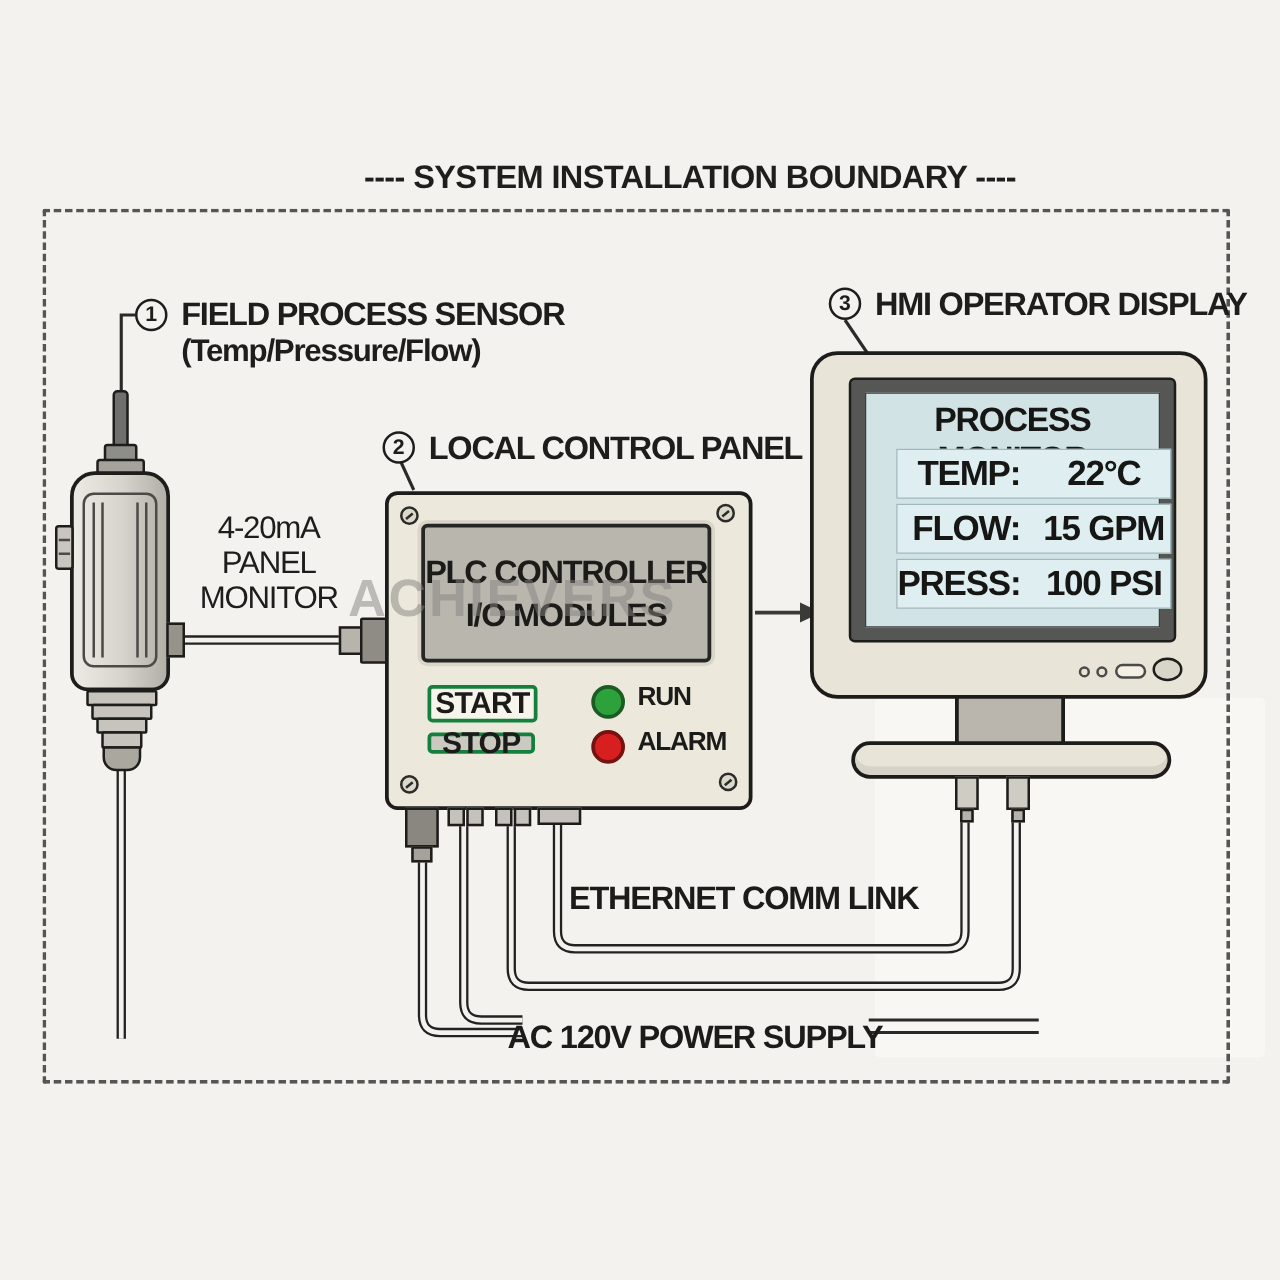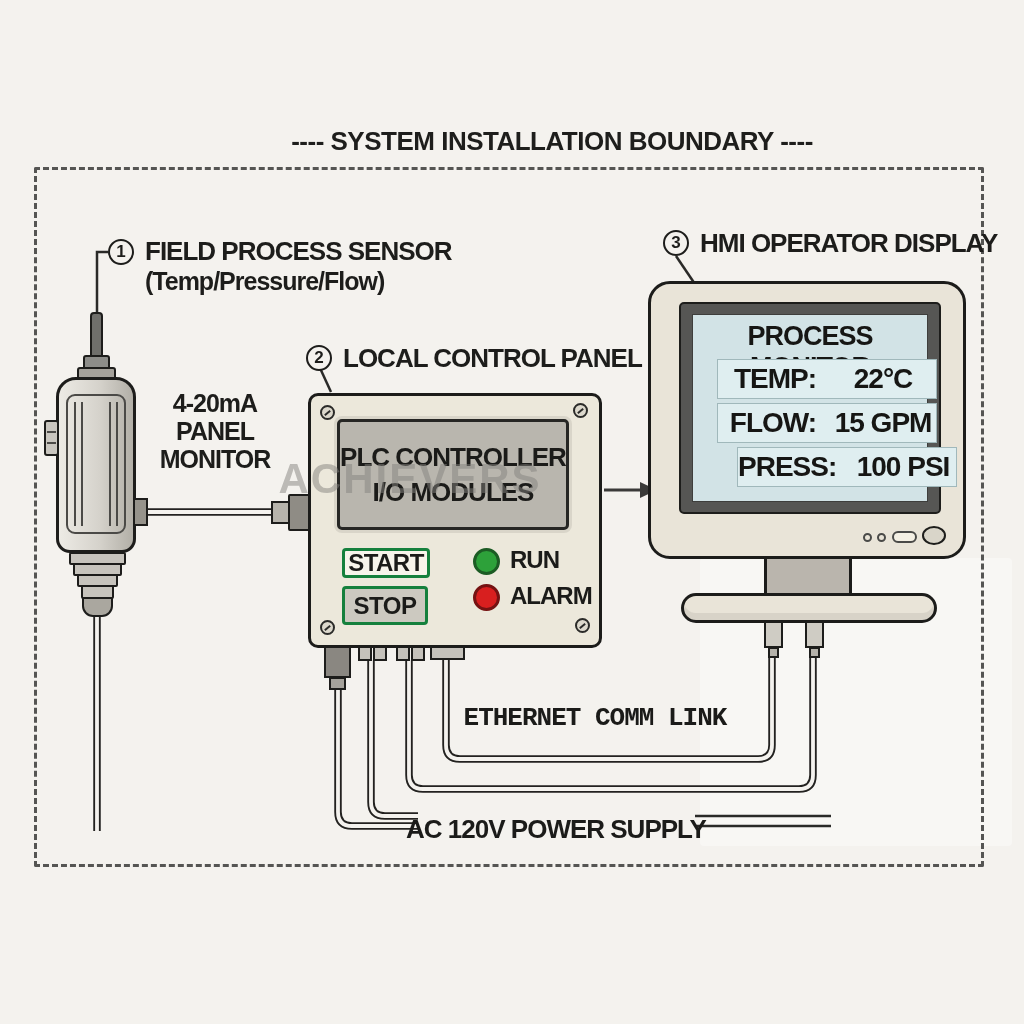--- a/index.html
+++ b/index.html
@@ -43,21 +43,21 @@
   .sensor-inner{
     left:66px;top:394px;width:60px;height:140px;
     border:2px solid #4b4a47;border-radius:9px;box-sizing:border-box;
   }
   .ridge{position:absolute;top:6px;bottom:6px;width:2px;background:#4b4a47;}
   .sensor-nub{left:44px;top:420px;width:15px;height:36px;background:#c9c6bf;border:2px solid #1d1d1b;border-radius:3px;box-sizing:border-box;}
   .nub-line{position:absolute;left:1px;right:1px;height:2px;background:#4b4a47;}
   .sensor-port{left:133px;top:498px;width:15px;height:28px;background:#96938b;border:2px solid #1d1d1b;box-sizing:border-box;}
   .thread{background:#c7c4bd;border:2px solid #1d1d1b;border-radius:2px;box-sizing:border-box;position:absolute;}
   .sensor-tip{left:82px;top:597px;width:31px;height:20px;background:#aaa79f;border:2px solid #1d1d1b;border-radius:0 0 11px 11px;box-sizing:border-box;}
-  .signal-text{left:150px;top:389px;width:130px;text-align:center;font-size:25px;font-weight:700;letter-spacing:-1px;line-height:28px;}
+  .signal-text{left:150px;top:408px;width:130px;text-align:center;font-size:25px;font-weight:400;letter-spacing:-1px;line-height:28px;}
   .conn-small{left:271px;top:501px;width:19px;height:23px;background:#b7b4ac;border:2px solid #1d1d1b;box-sizing:border-box;}
   .conn-big{left:288px;top:494px;width:23px;height:37px;background:#8f8c85;border:2px solid #1d1d1b;border-radius:2px;box-sizing:border-box;}
   
   .panel{
     left:308px;top:393px;width:294px;height:255px;
     background:#ece8db;border:3px solid #1c1c1a;border-radius:10px;box-sizing:border-box;
   }
   .screw{
     position:absolute;width:15px;height:15px;border:2px solid #2b2b29;border-radius:50%;
     background:#dcd8cc;box-sizing:border-box;
@@ -69,25 +69,25 @@
     box-shadow:0 0 0 3px #d9d5c9;box-sizing:border-box;
     display:flex;flex-direction:column;align-items:center;justify-content:center;gap:7px;
   }
   .plc-line{font-size:26px;font-weight:700;letter-spacing:-1px;color:#1b1b19;line-height:28px;}
   .btn{
     position:absolute;left:31px;background:#f7f4eb;border:3px solid #15803d;border-radius:4px;
     font-size:24px;font-weight:700;letter-spacing:-0.5px;display:flex;align-items:center;justify-content:center;
     box-sizing:border-box;color:#1b1b19;
   }
   .btn-start{top:152px;width:88px;height:30px;}
-  .btn-stop{top:190px;width:86px;height:39px;background:#ccc9c0;}
+  .btn-stop{top:190px;width:86px;height:17px;background:#ccc9c0;}
   .led{position:absolute;width:27px;height:27px;border-radius:50%;box-sizing:border-box;}
   .led-run{left:162px;top:152px;background:#2da13a;border:3px solid #1c5b24;}
   .led-alarm{left:162px;top:188px;background:#d81f1f;border:3px solid #751212;}
-  .led-label{position:absolute;font-size:24px;font-weight:700;letter-spacing:-1px;color:#1b1b19;}
+  .led-label{position:absolute;font-size:21px;font-weight:700;letter-spacing:-1px;color:#1b1b19;}
   
   .pconn{background:#c5c2bb;border:2px solid #1d1d1b;box-sizing:border-box;position:absolute;}
   .pconn-big{left:324px;top:646px;width:27px;height:32px;background:#8a8781;}
   .pconn-big-collar{left:329px;top:677px;width:17px;height:13px;background:#a5a29b;}
   
   .monitor-case{
     left:648px;top:281px;width:318px;height:278px;
     background:#e9e4d8;border:3px solid #1c1c1a;border-radius:22px;box-sizing:border-box;
   }
   .bezel{
@@ -103,21 +103,21 @@
     font-size:27px;font-weight:700;letter-spacing:-1px;color:#161614;
   }
   .screen-row{
     position:absolute;left:24px;width:220px;height:40px;
     background:#dfeef0;border:1px solid #a0b8bb;box-sizing:border-box;
     display:grid;grid-template-columns:45% 1fr;align-items:center;
     font-size:28px;font-weight:700;letter-spacing:-1px;color:#161614;
   }
   .screen-row .rname{text-align:right;}
   .screen-row .rval{text-align:center;padding-left:14px;white-space:nowrap;}
-  .row-0{top:44px;} .row-1{top:88px;} .row-2{top:132px;margin-left:20px;}
+  .row-0{top:44px;} .row-1{top:88px;} .row-2{top:132px;}
   .ctl-dot{position:absolute;width:9px;height:9px;border:2px solid #4a4a48;border-radius:50%;box-sizing:border-box;}
   .ctl-pill{position:absolute;left:241px;top:247px;width:25px;height:12px;border:2px solid #4a4a48;border-radius:6px;background:#f4f0e4;box-sizing:border-box;}
   .ctl-power{position:absolute;left:271px;top:242px;width:24px;height:19px;border:2.5px solid #1d1d1b;border-radius:50%;background:#d9d5c9;box-sizing:border-box;}
   .neck{left:764px;top:556px;width:88px;height:41px;background:#bab5ad;border:3px solid #1c1c1a;border-top:none;box-sizing:border-box;}
   .mon-base{
     left:681px;top:593px;width:256px;height:30px;background:#e9e4d8;
     border:3px solid #1c1c1a;border-radius:15px;box-sizing:border-box;
     box-shadow:inset 0 -7px 0 rgba(0,0,0,0.07);
   }
   .bconn{position:absolute;background:#cfccc4;border:2px solid #1d1d1b;box-sizing:border-box;}
@@ -277,18 +277,18 @@
           <span class="rval">100 PSI</span>
         </div>
       </div>
     </div>
     <div class="ctl-dot" style="left:212px;top:249px;"></div>
     <div class="ctl-dot" style="left:226px;top:249px;"></div>
     <div class="ctl-pill"></div>
     <div class="ctl-power"></div>
   </div>
 
-  <div class="abs link-label" style="left:430px;top:703px;width:330px;font-family:Liberation Mono, monospace;">ETHERNET COMM LINK</div>
+  <div class="abs link-label" style="left:430px;top:703px;width:330px;">ETHERNET COMM LINK</div>
   <div class="abs link-label" style="left:391px;top:814px;width:330px;">AC 120V POWER SUPPLY</div>
 
   <div class="abs watermark">ACHIEVERS</div>
 
 </div>
 
 </body></html>

